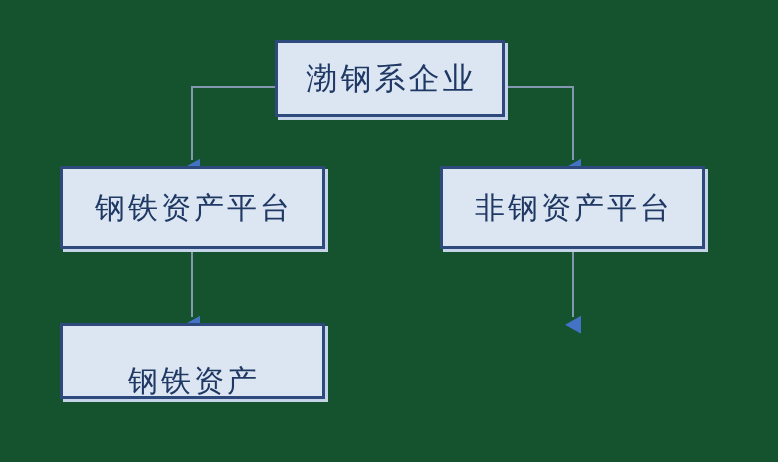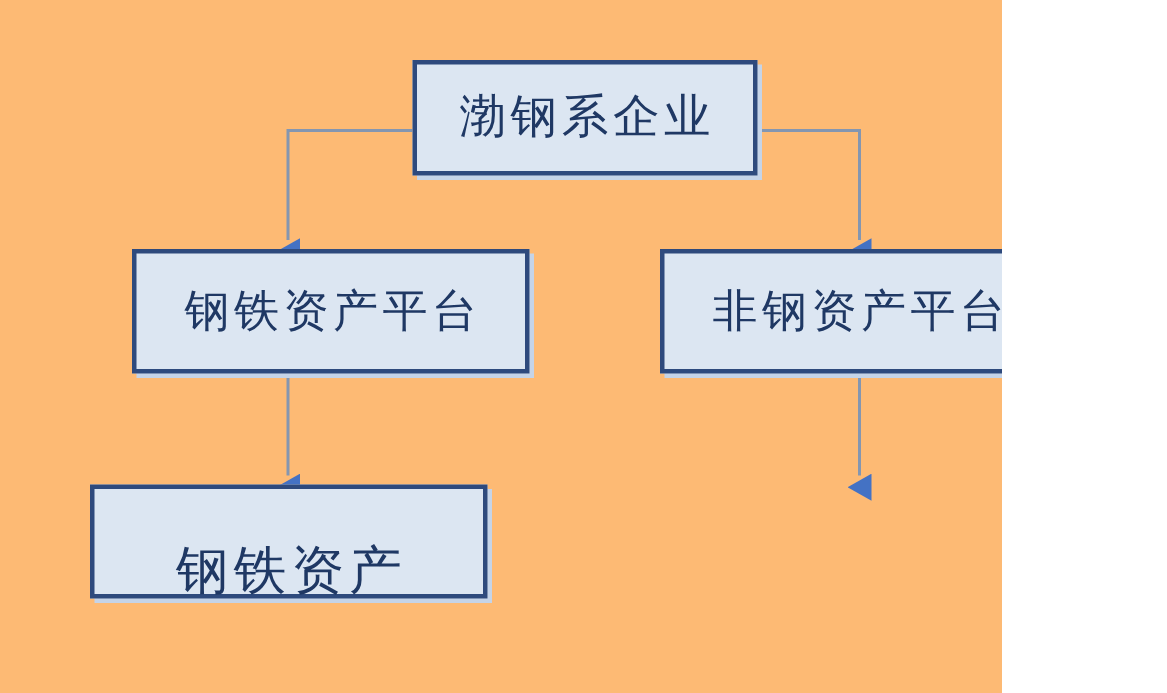--- a/index.html
+++ b/index.html
@@ -5,23 +5,23 @@
   html, body {
     margin: 0;
     padding: 0;
     background: #ffffff;
   }
   body {
     font-family: "DejaVu Sans", sans-serif;
   }
   #canvas {
     position: relative;
-    width: 668px;
+    width: 778px;
     height: 462px;
-    background: #fdba74;
+    background: #14532d;
     overflow: hidden;
   }
 
   
   .node {
     position: absolute;
     box-sizing: border-box;
     background: #dce6f2;
     border: 3px solid #2e4a7d;
     display: flex;
@@ -48,21 +48,20 @@
     height: 77px;
   }
   .node.root .node-label { font-size: 31px; }
 
   
   .node.platform-left {
     left: 60px;
     top: 166px;
     width: 265px;
     height: 83px;
-    margin-left: 28px;
   }
   .node.platform-right {
     left: 440px;
     top: 166px;
     width: 265px;
     height: 83px;
   }
   .node.platform-left .node-label,
   .node.platform-right .node-label { font-size: 30px; }
 
@@ -73,21 +72,21 @@
     width: 265px;
     height: 76px;
   }
   .node.asset-right {
     left: 440px;
     top: 323px;
     width: 265px;
     height: 76px;
   }
   .node.asset-left .node-label,
-  .node.asset-right .node-label { font-size: 35px; margin-top: 40px; }
+  .node.asset-right .node-label { font-size: 30px; margin-top: 40px; }
 
   
   .connectors {
     position: absolute;
     left: 0;
     top: 0;
     width: 778px;
     height: 462px;
     pointer-events: none;
   }

